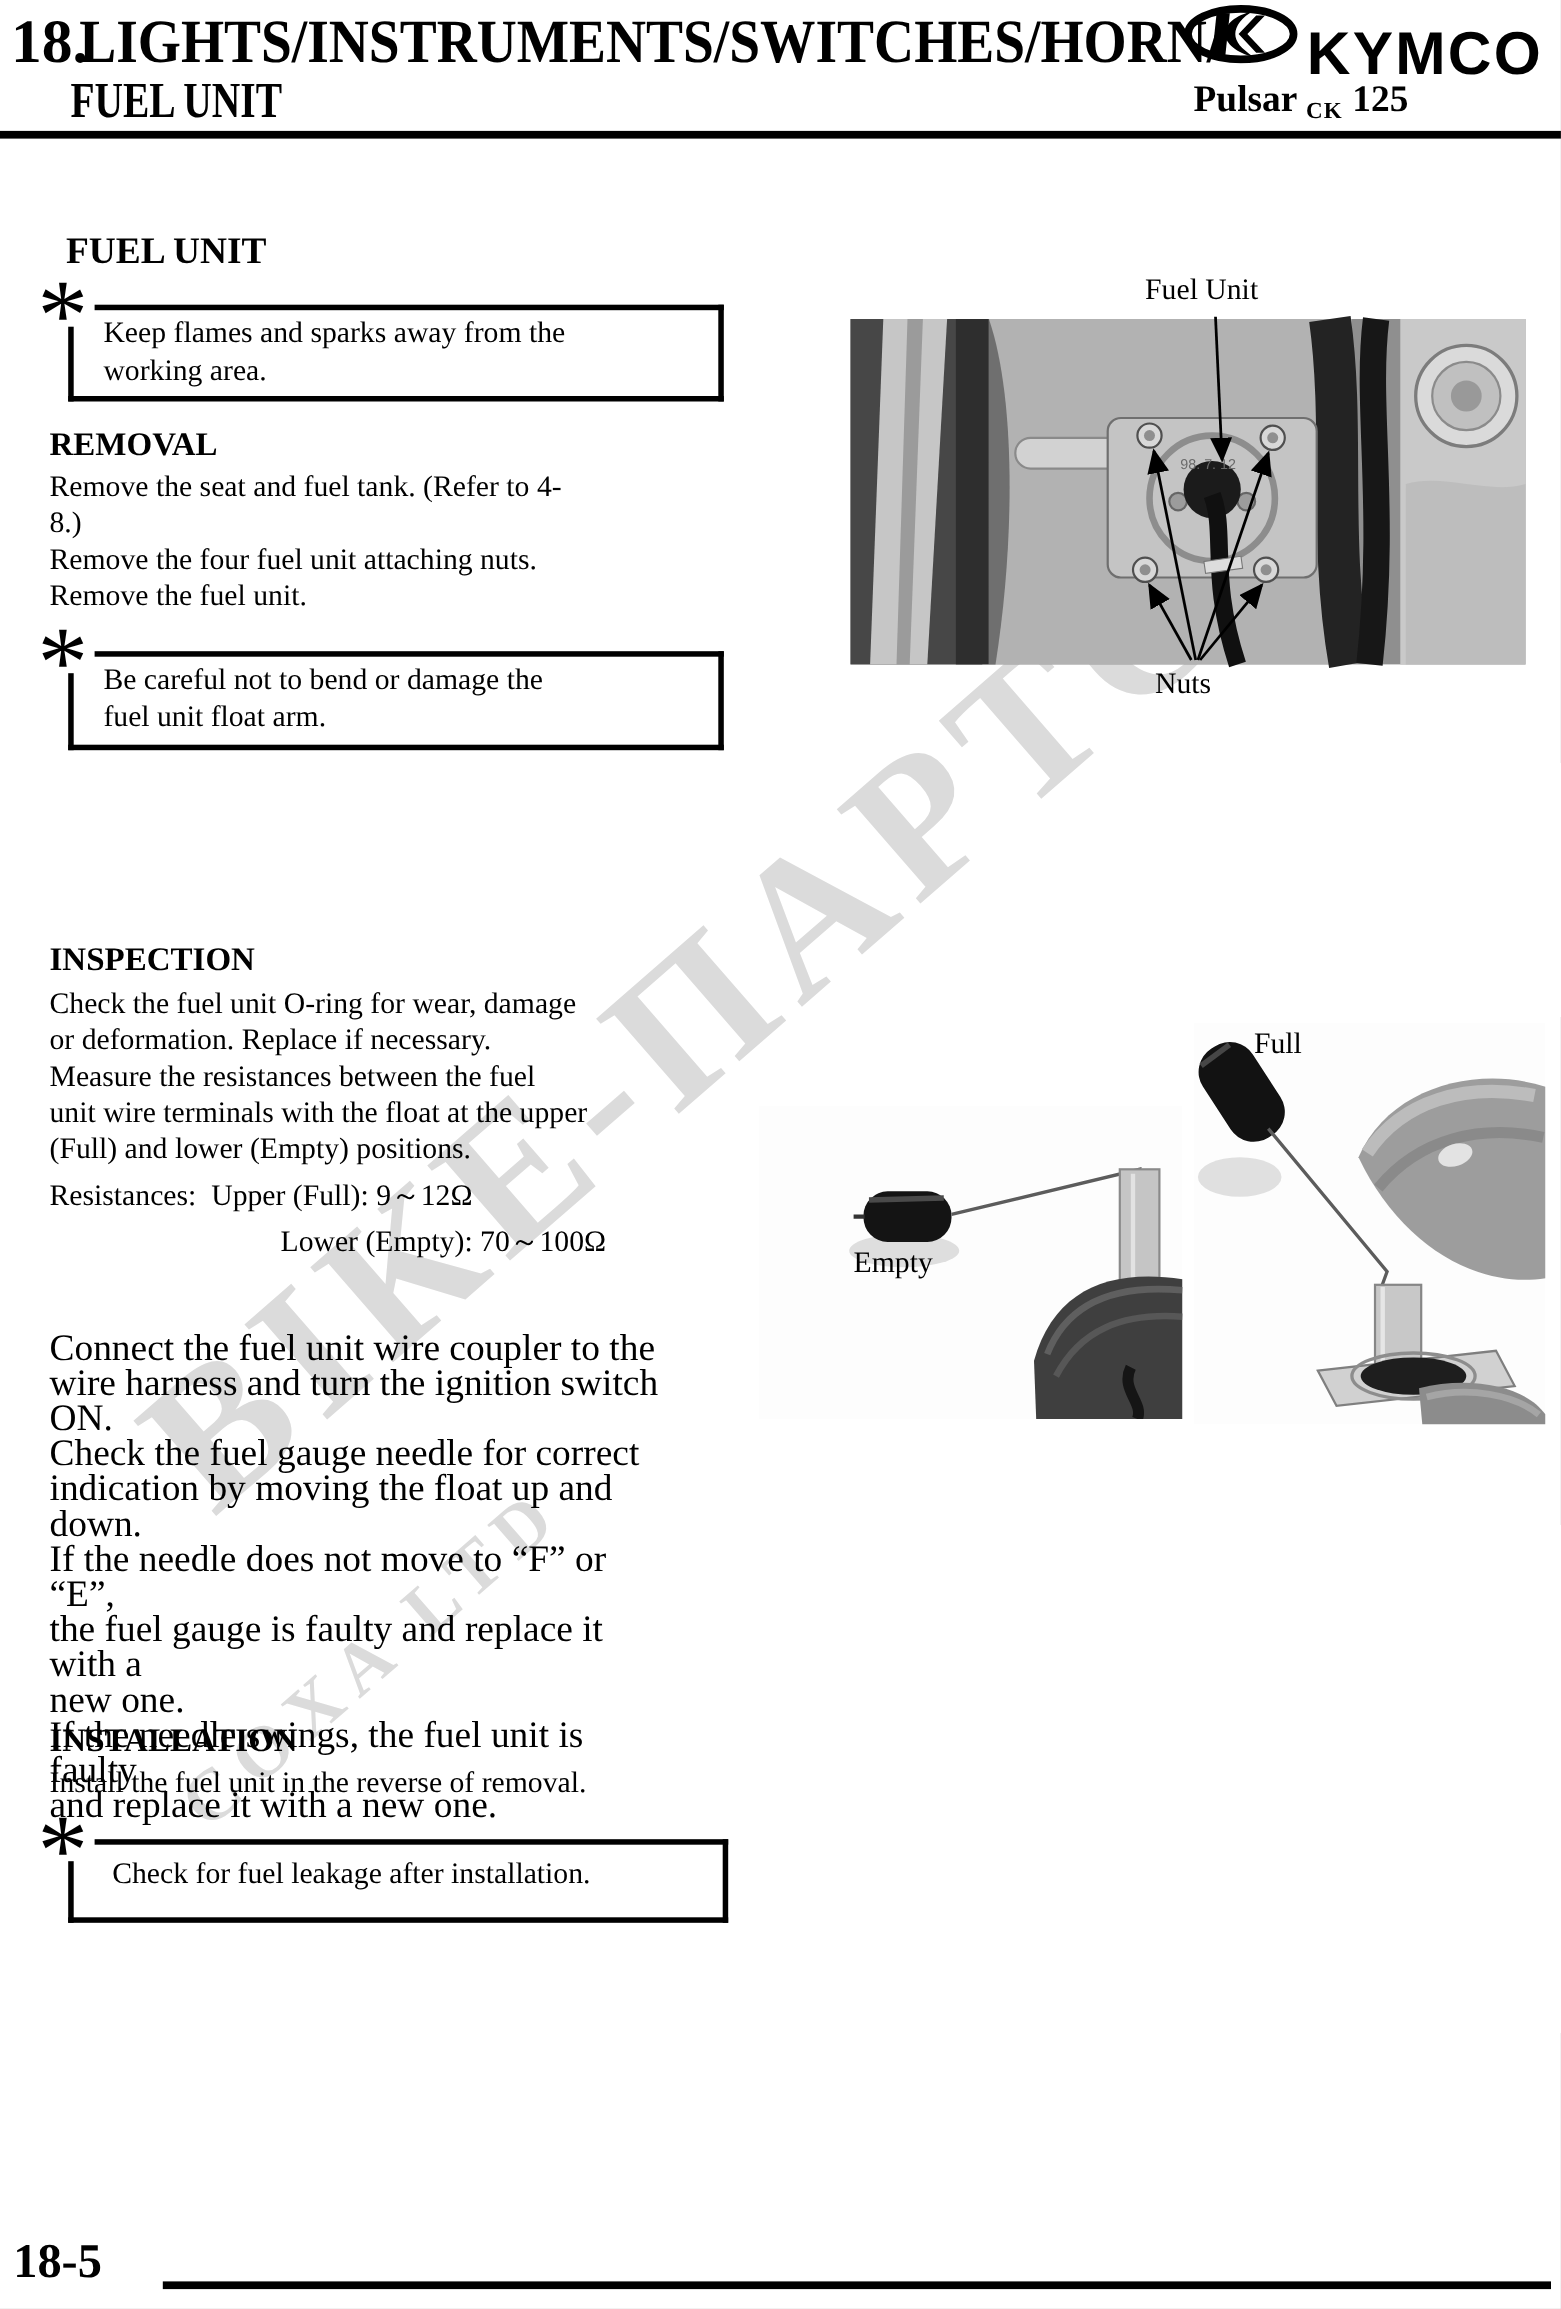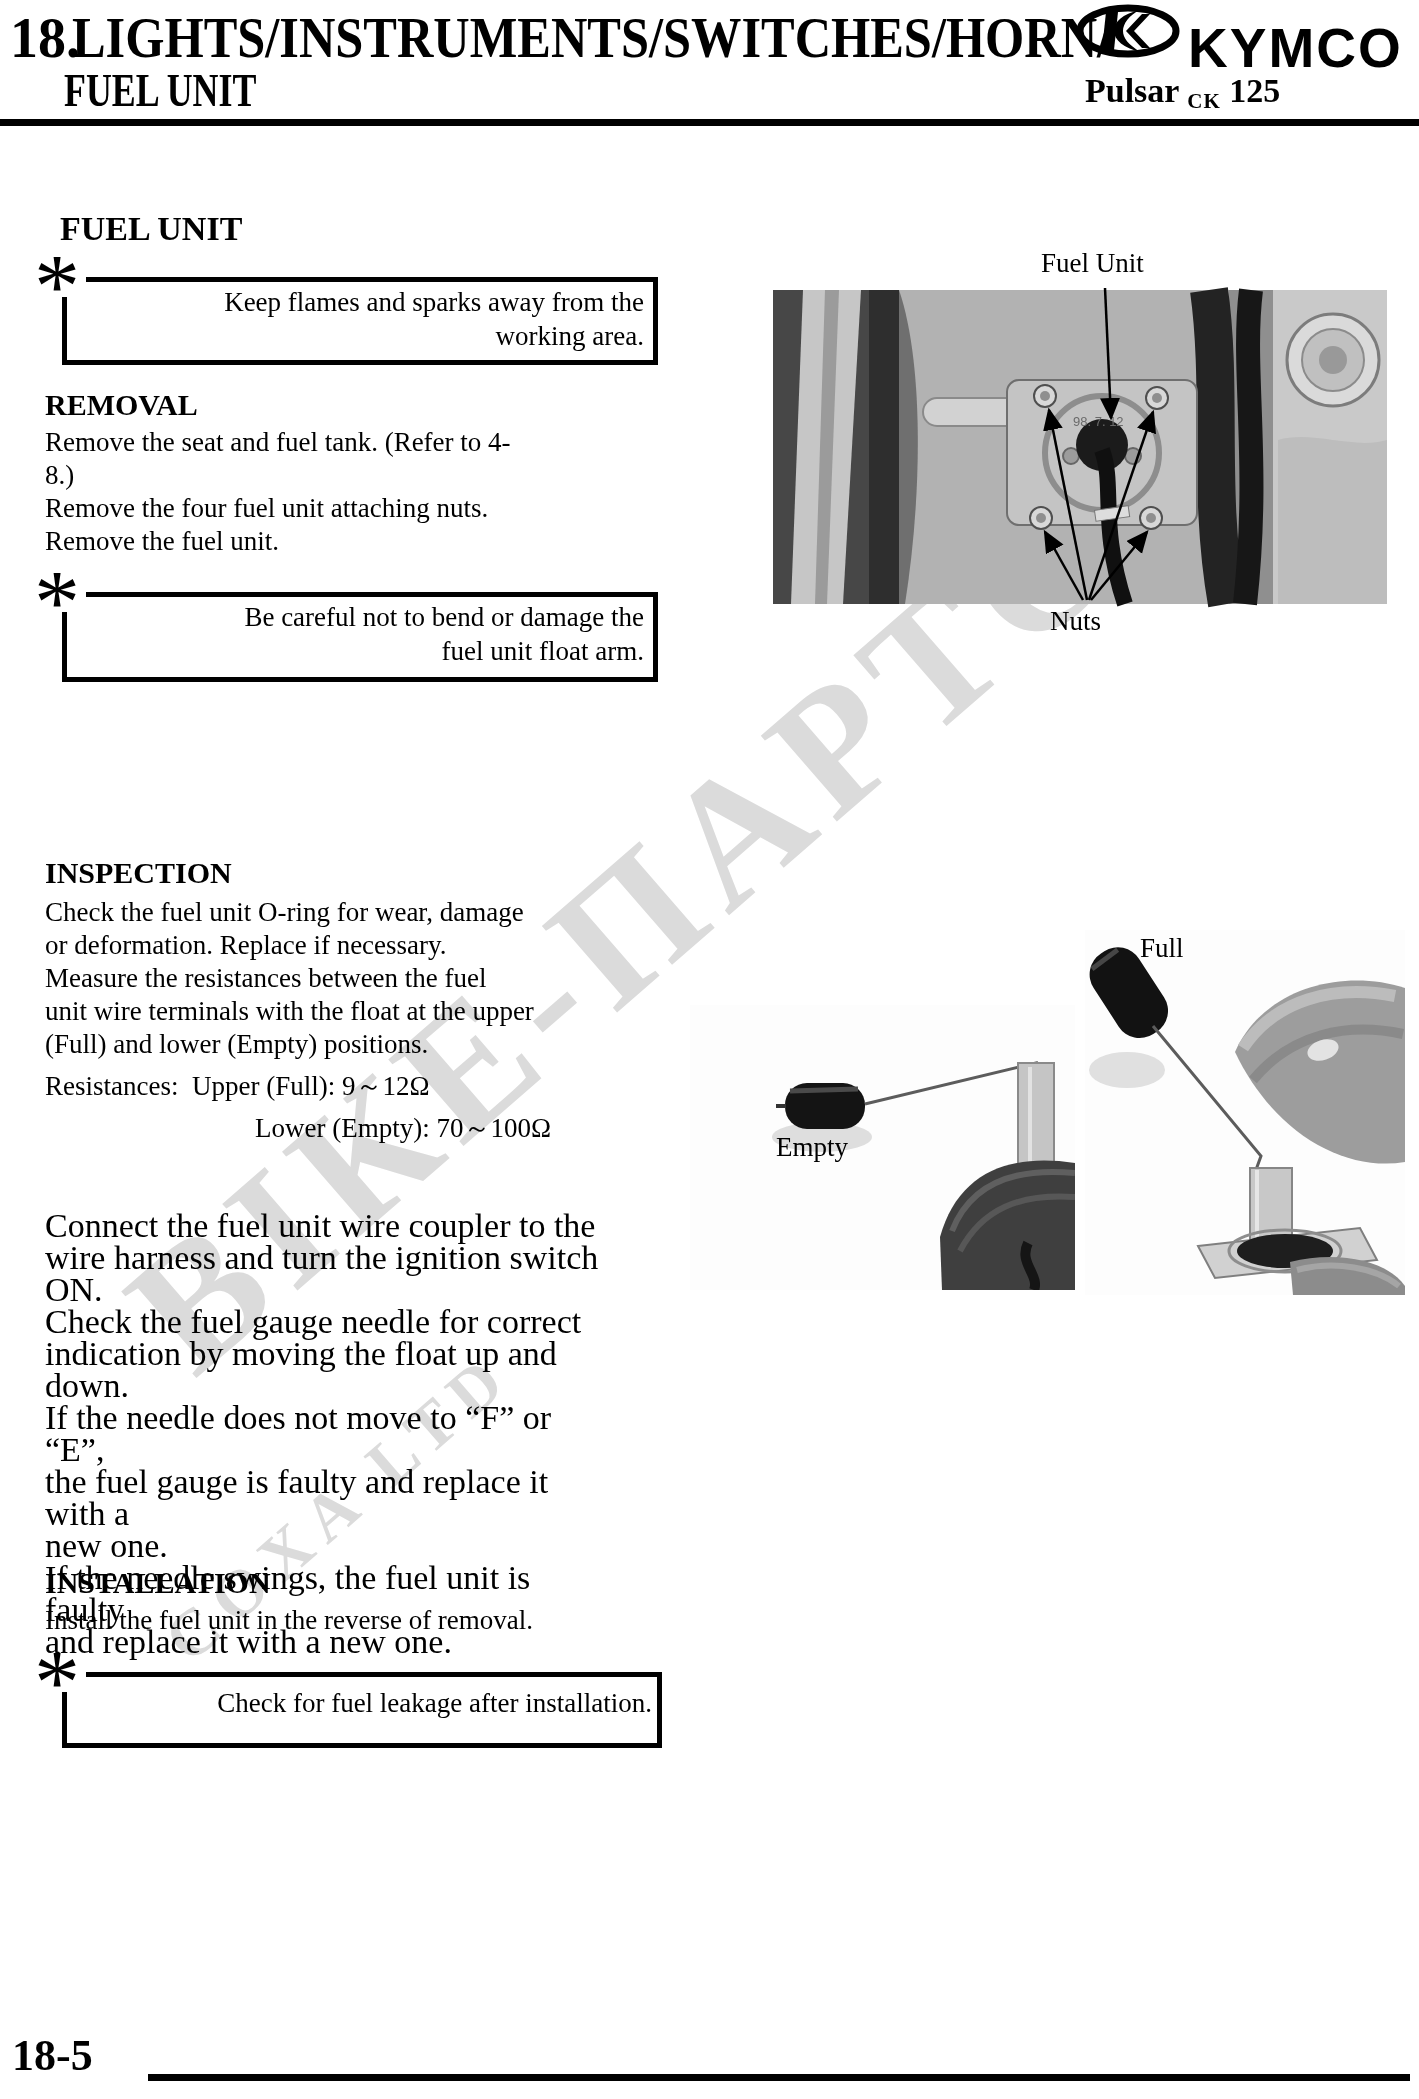--- a/index.html
+++ b/index.html
@@ -30,21 +30,21 @@
   .model-sub { font-size:21px; position:relative; top:6px; letter-spacing:1px; }
   
   .abs { position:absolute; z-index:2; }
   .h-main { font-size:34px; font-weight:bold; }
   .h-sec  { font-size:30px; font-weight:bold; }
   .body-t { font-size:27px; line-height:33px; white-space:pre-line; width:560px; }
   .body-t2 { font-size:34px; line-height:32px; white-space:pre-line; width:560px; }
   .res-line { font-size:27px; white-space:pre; }
   .res-line b { font-weight:normal; }
   
-  .warnbox { position:absolute; z-index:2;text-align:right; }
+  .warnbox { position:absolute; z-index:2; }
   .warnbox .bx { position:relative; background:transparent; }
   .warnbox .l-top    { position:absolute; left:24px; right:0; top:0; height:5px; background:#000; }
   .warnbox .l-left   { position:absolute; left:0; top:20px; bottom:0; width:5px; background:#000; }
   .warnbox .l-bottom { position:absolute; left:0; right:0; bottom:0; height:5px; background:#000; }
   .warnbox .l-right  { position:absolute; right:0; top:0; bottom:0; width:5px; background:#000; }
   .warnbox .wtext { position:absolute; left:32px; top:8px; font-size:27px; line-height:34px; white-space:pre-line; width:550px; }
   .aster { position:absolute; font-size:92px; line-height:92px; z-index:2; font-family:"Liberation Serif", serif; }
   
   .fig { position:absolute; z-index:2; }
   .fig-label { position:absolute; font-size:27px; z-index:3; white-space:nowrap; }

